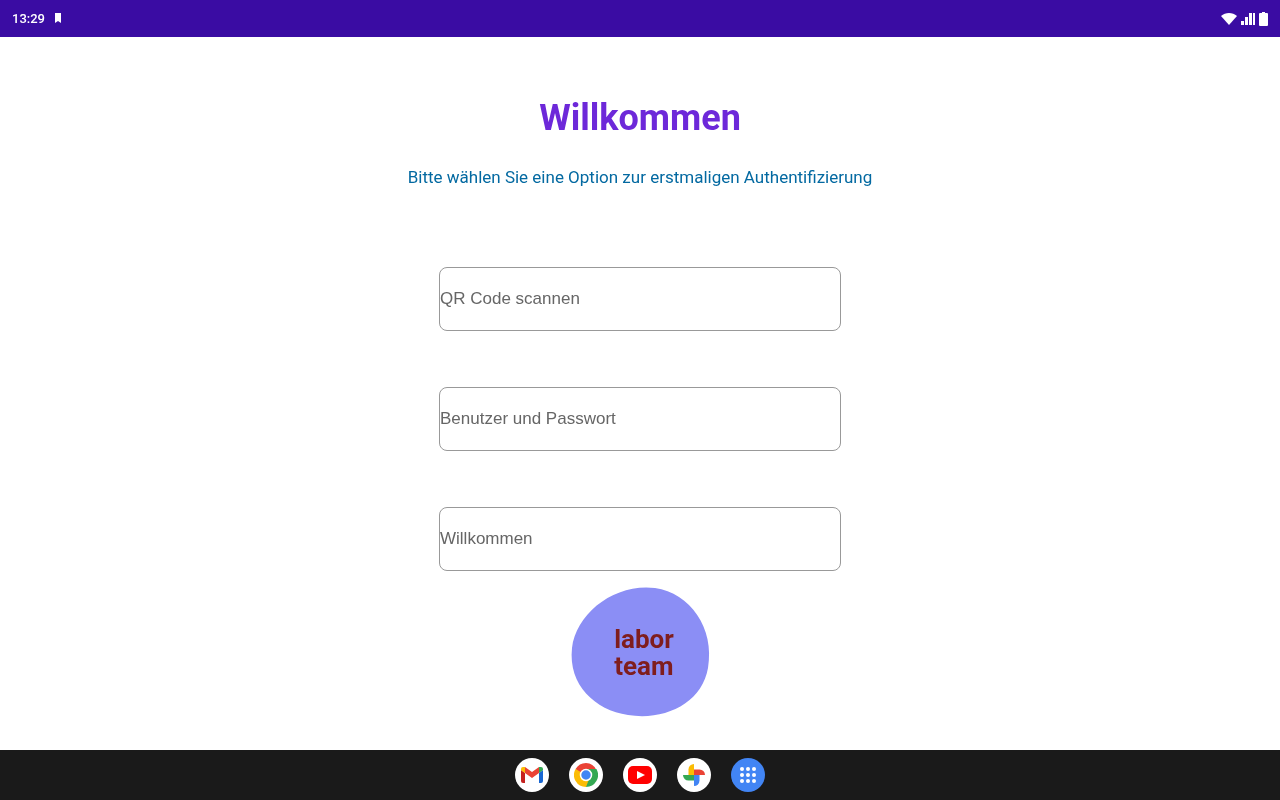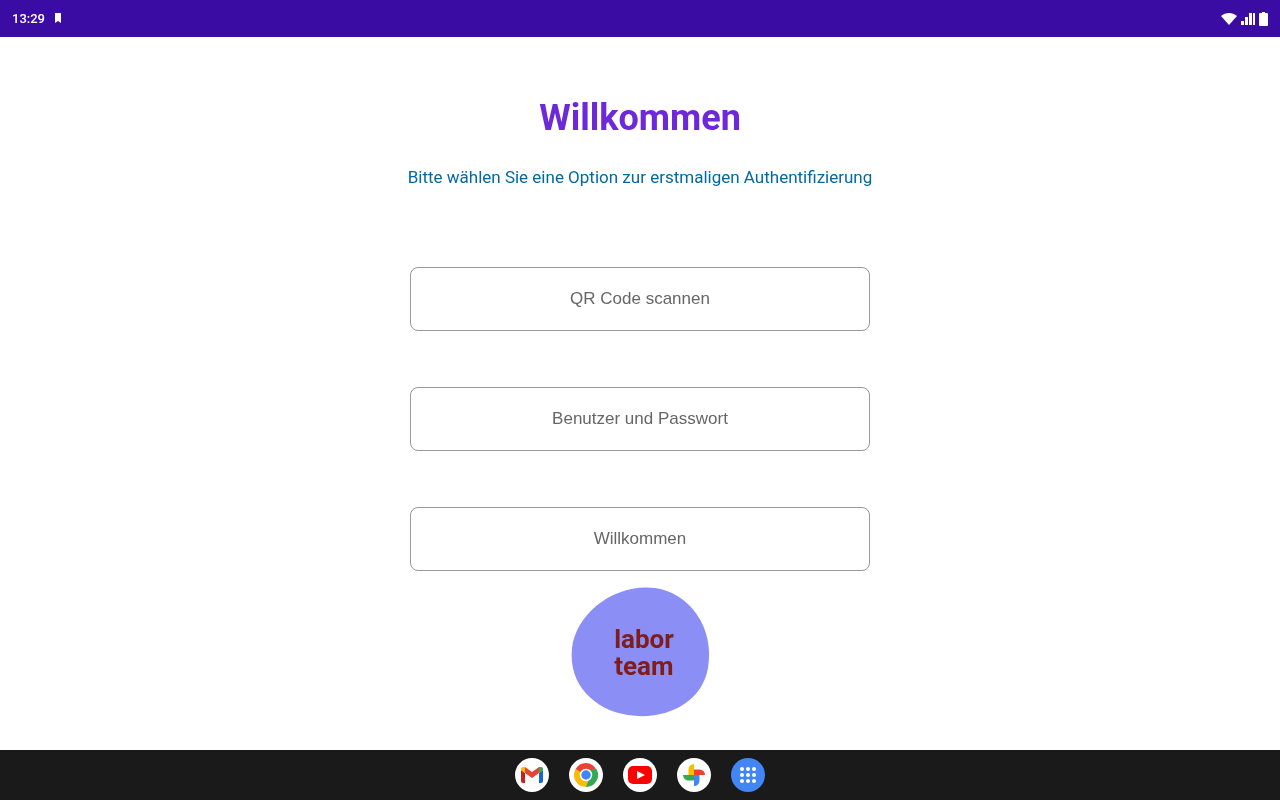--- a/index.html
+++ b/index.html
@@ -44,32 +44,31 @@
       font-size: 36px;
       font-weight: 700;
       margin-bottom: 28px;
     }
     .subtitle {
       color: #0369a1;
       font-size: 17px;
       margin-bottom: 80px;
     }
     .option-button {
-      width: 460px;
+      width: 402px;
       height: 64px;
       border: 1.5px solid #999;
       border-radius: 8px;
       background: #ffffff;
       color: #666;
       font-size: 17px;
       cursor: pointer;
       margin-bottom: 56px;
       display: flex;
       align-items: center;
-      justify-content: center;
     }
     .option-button:last-of-type {
       margin-bottom: 12px;
     }
     .logo {
       position: relative;
       width: 160px;
       height: 140px;
       display: flex;
       align-items: center;

